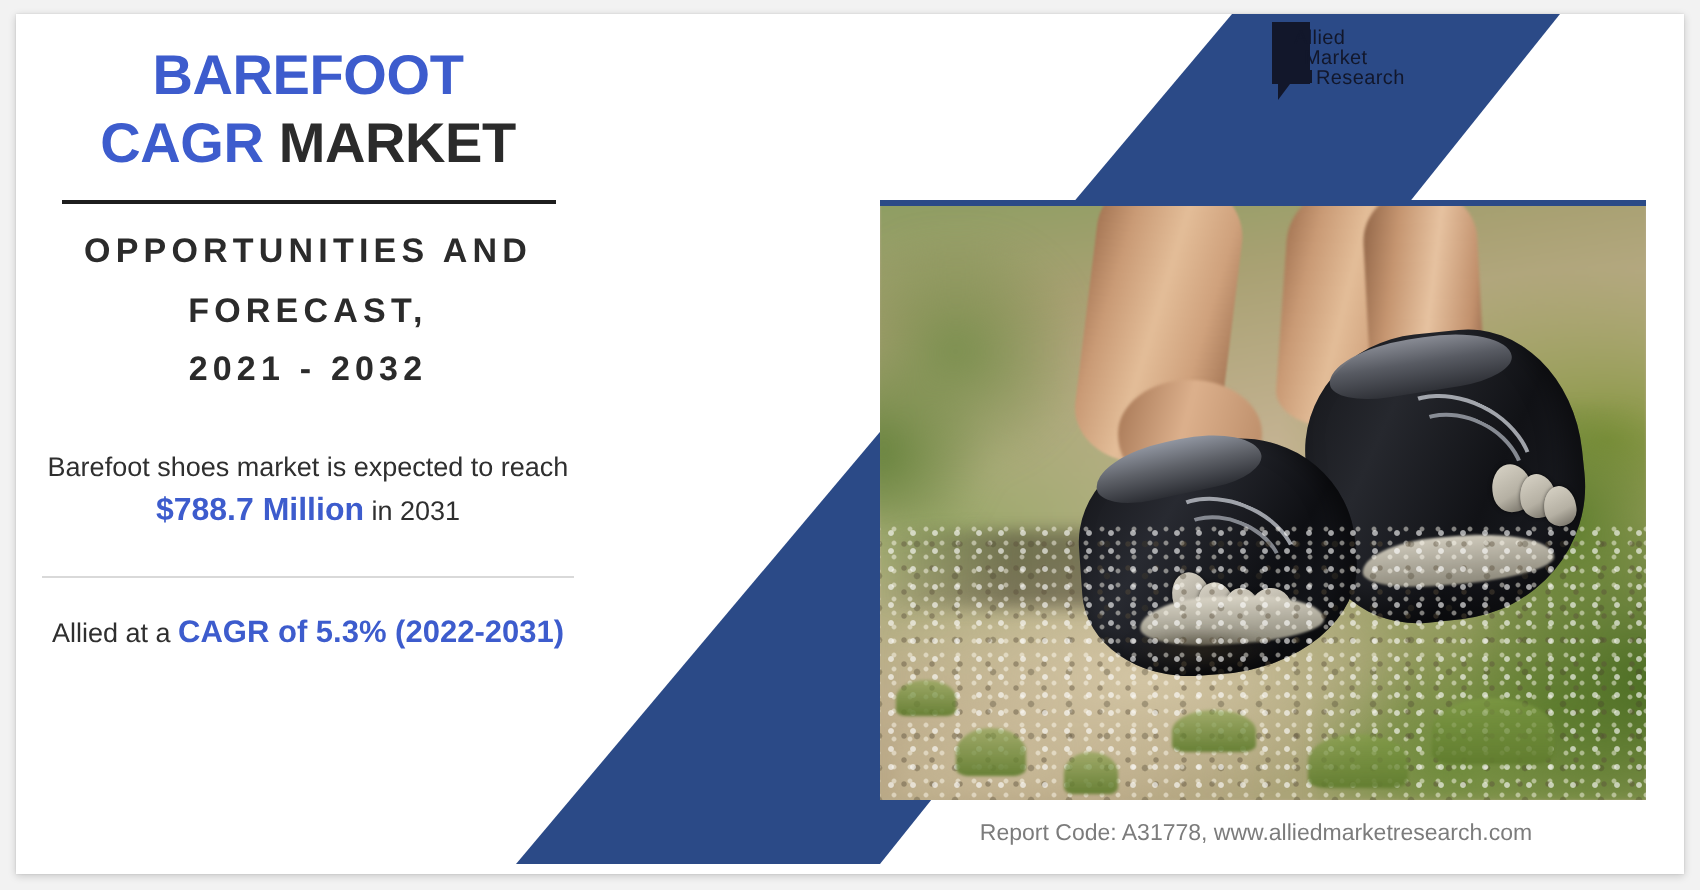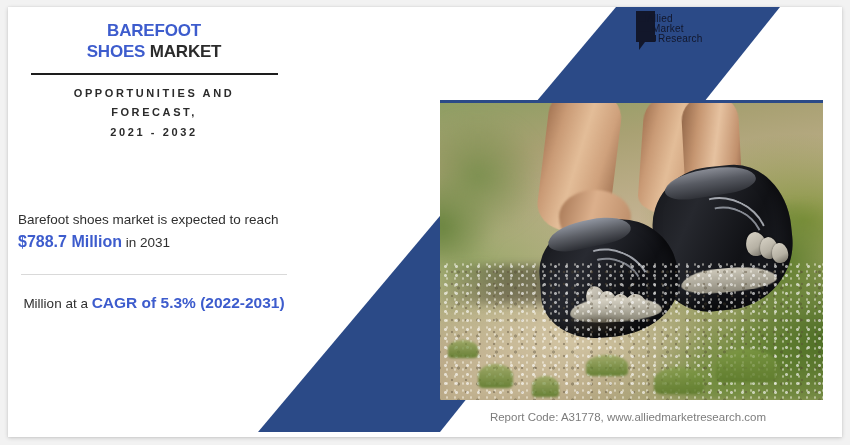--- a/index.html
+++ b/index.html
@@ -247,48 +247,49 @@
   #left-col {
     position: absolute;
     left: 0; top: 0;
     width: 292px; height: 430px;
     z-index: 3;
     padding-top: 14px;
   }
 
   #title {
     text-align: center;
-    font-size: 17px;
+    font-size: 28px;
     font-weight: bold;
     line-height: 1.22;
     letter-spacing: -0.2px;
     padding: 0 12px;
   }
   #title .hl { color: #3d5ccd; }
   #title .dk { color: #2b2b2b; }
 
   #title-rule {
     width: 247px;
     height: 1.6px;
     background: #1d1d1d;
     margin: 11px auto 9px auto;
   }
 
   #subtitle {
     text-align: center;
-    font-size: 11px;
+    font-size: 17px;
     font-weight: bold;
     color: #2b2b2b;
     letter-spacing: 2.6px;
     line-height: 1.75;
     padding: 0 16px;
   }
 
   #stat1 {
-    margin-top: 68px;
+    margin-top: 24px;
+    text-align: center;
     font-size: 13.5px;
     color: #2f2f2f;
     line-height: 1.46;
     padding: 0 10px;
   }
   #stat1 .big {
     color: #3d5ccd;
     font-weight: bold;
     font-size: 16px;
   }
@@ -392,40 +393,40 @@
           <text x="44" y="48">Market</text>
           <text x="56" y="68">Research</text>
         </g>
       </svg>
     </div>
 
     <div id="left-col">
 
       <div id="title">
         <span class="hl">BAREFOOT</span><br>
-        <span class="hl">SHOES</span>
+        <span class="hl">CAGR</span>
         <span class="dk">MARKET</span>
       </div>
 
       <div id="title-rule"></div>
 
       <div id="subtitle">
         <span>OPPORTUNITIES AND</span><br>
         <span>FORECAST,</span><br>
         <span>2021 - 2032</span>
       </div>
 
       <div id="stat1">
         <span>Barefoot shoes market is expected to reach </span><span class="big">$788.7 Million</span><span> in 2031</span>
       </div>
 
       <div id="stat-rule"></div>
 
       <div id="stat2">
-        <span>Million at a </span><span class="big">CAGR of 5.3% (2022-2031)</span>
+        <span>Allied at a </span><span class="big">CAGR of 5.3% (2022-2031)</span>
       </div>
 
     </div>
 
     <div id="footer">
       <span>Report Code: A31778, www.alliedmarketresearch.com</span>
     </div>
 
   </div>
 </div>

